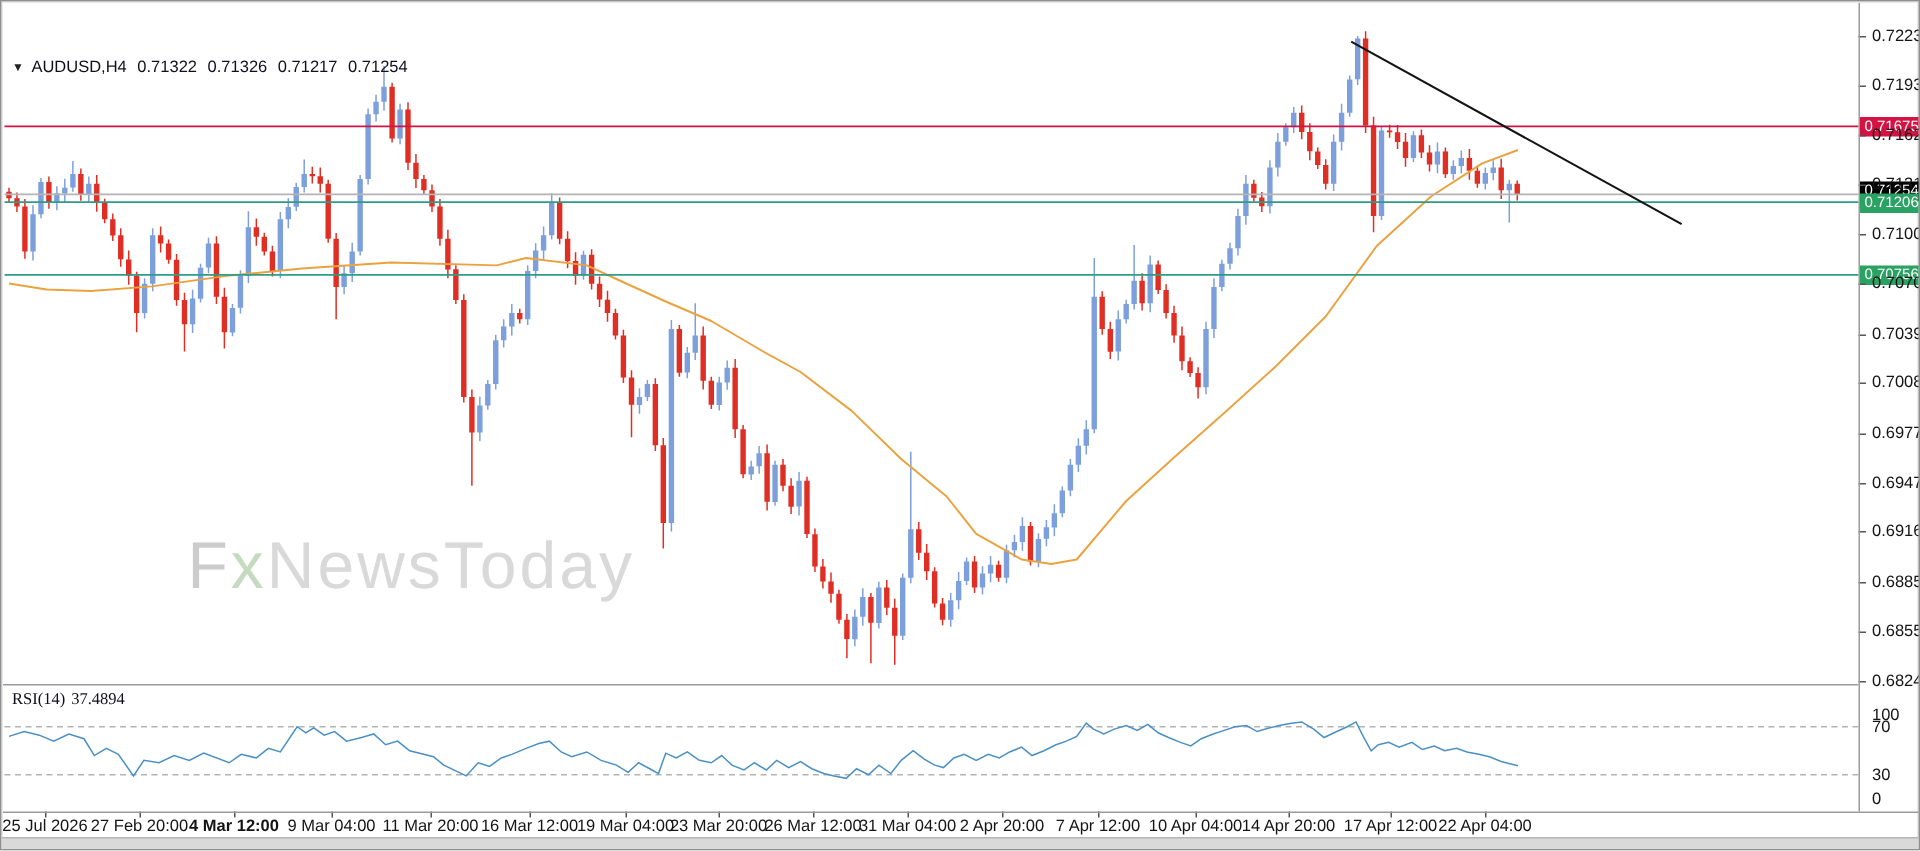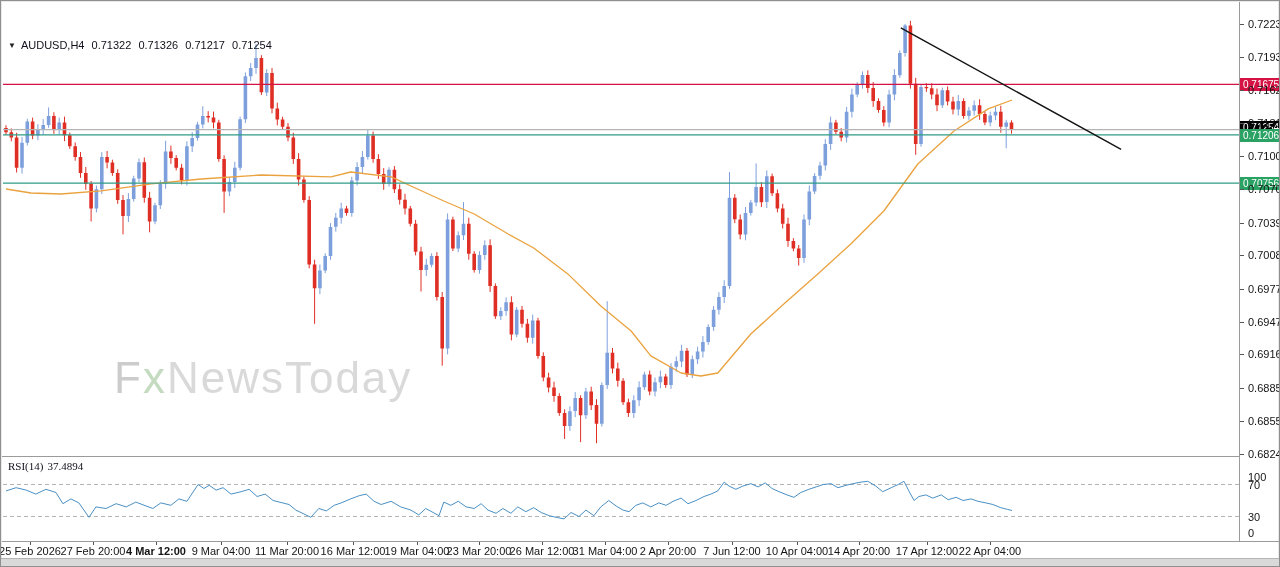--- a/index.html
+++ b/index.html
@@ -11,21 +11,21 @@
   #quote-bar{position:absolute;left:7px;top:6px;font-size:11px;color:#10101c;white-space:nowrap;margin-top:32px;}
   #quote-bar .tri{display:inline-block;font-size:8px;vertical-align:1px;margin-right:5px;color:#222;}
   #quote-bar span{margin-right:4px;}
   #rsi-header{position:absolute;left:7px;top:459px;font-size:11px;color:#10101c;white-space:nowrap;font-family:Liberation Serif, serif;}
   #rsi-header span{margin-right:4px;}
   .pricelabel{position:absolute;left:1239px;width:40px;height:13px;line-height:13px;
       font-size:10px;color:#ffffff;padding-left:3px;white-space:nowrap;}
   .wm{position:absolute;pointer-events:none;white-space:nowrap;}
   #wm1{left:48px;top:318px;font-size:47px;font-weight:bold;letter-spacing:1px;color:#f7cda5;}
   #wm1 .dom{color:#e3e3e3;font-weight:bold;}
-  #wm2{left:113px;top:352px;font-size:44px;color:#d9d9d9;letter-spacing:2px;}
+  #wm2{left:124px;top:352px;font-size:44px;color:#d9d9d9;letter-spacing:2px;}
   #wm2 .fx{color:#cccccc;}
   #wm2 .x{color:#c4dbc0;}
   #price-axis .tick-label{position:absolute;left:1247px;font-size:11px;color:#141414;white-space:nowrap;}
   #price-axis .tick-dash{position:absolute;left:1238px;width:5px;height:1px;background:#555;}
   #time-axis .date-label{position:absolute;top:544px;font-size:11px;color:#141414;white-space:nowrap;transform:translateX(-50%);}
   #time-axis .date-tick{position:absolute;top:540px;width:1px;height:4px;background:#555;}
   #rsi-axis .rsi-label{position:absolute;left:1247px;font-size:11px;color:#141414;}
   #bottom-strip{position:absolute;left:0;top:557px;width:1280px;height:10px;background:#d9d9d9;border-top:1px solid #b5b5b5;}
 </style>
 </head>
@@ -94,21 +94,21 @@
       <div class="tick-label" style="top: 347px;">0.69165</div>
       <div class="tick-dash" style="top: 387px;"></div>
       <div class="tick-label" style="top: 381px;">0.68855</div>
       <div class="tick-dash" style="top: 420px;"></div>
       <div class="tick-label" style="top: 414px;">0.68550</div>
       <div class="tick-dash" style="top: 453px;"></div>
       <div class="tick-label" style="top: 447px;">0.68240</div>
     </div>
   <div id="time-axis">
       <div class="date-tick" style="left: 29px;"></div>
-      <div class="date-label" style="left: 29px;">25 Feb 2026</div>
+      <div class="date-label" style="left: 29px;">25 Jul 2026</div>
       <div class="date-tick" style="left: 92px;"></div>
       <div class="date-label" style="left: 92px;">27 Feb 20:00</div>
       <div class="date-tick" style="left: 155px;"></div>
       <div class="date-label" style="left: 155px; font-weight: bold;">4 Mar 12:00</div>
       <div class="date-tick" style="left: 220px;"></div>
       <div class="date-label" style="left: 220px;">9 Mar 04:00</div>
       <div class="date-tick" style="left: 286px;"></div>
       <div class="date-label" style="left: 286px;">11 Mar 20:00</div>
       <div class="date-tick" style="left: 352px;"></div>
       <div class="date-label" style="left: 352px;">16 Mar 12:00</div>
@@ -116,21 +116,21 @@
       <div class="date-label" style="left: 416px;">19 Mar 04:00</div>
       <div class="date-tick" style="left: 478px;"></div>
       <div class="date-label" style="left: 478px;">23 Mar 20:00</div>
       <div class="date-tick" style="left: 541px;"></div>
       <div class="date-label" style="left: 541px;">26 Mar 12:00</div>
       <div class="date-tick" style="left: 604px;"></div>
       <div class="date-label" style="left: 604px;">31 Mar 04:00</div>
       <div class="date-tick" style="left: 667px;"></div>
       <div class="date-label" style="left: 667px;">2 Apr 20:00</div>
       <div class="date-tick" style="left: 731px;"></div>
-      <div class="date-label" style="left: 731px;">7 Jun 12:00</div>
+      <div class="date-label" style="left: 731px;">7 Apr 12:00</div>
       <div class="date-tick" style="left: 796px;"></div>
       <div class="date-label" style="left: 796px;">10 Apr 04:00</div>
       <div class="date-tick" style="left: 858px;"></div>
       <div class="date-label" style="left: 858px;">14 Apr 20:00</div>
       <div class="date-tick" style="left: 926px;"></div>
       <div class="date-label" style="left: 926px;">17 Apr 12:00</div>
       <div class="date-tick" style="left: 989px;"></div>
       <div class="date-label" style="left: 989px;">22 Apr 04:00</div>
     </div>
   <div id="rsi-axis">

